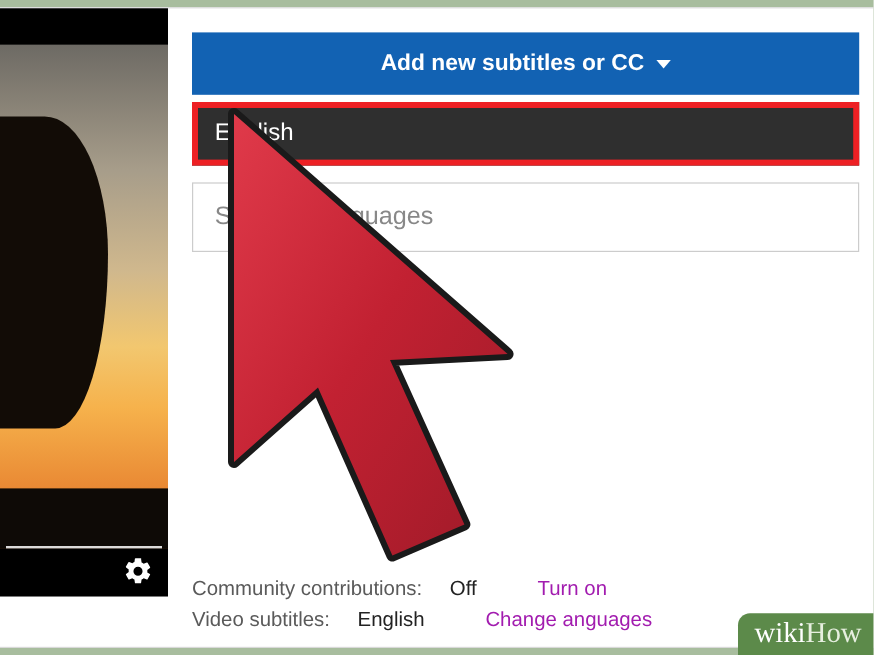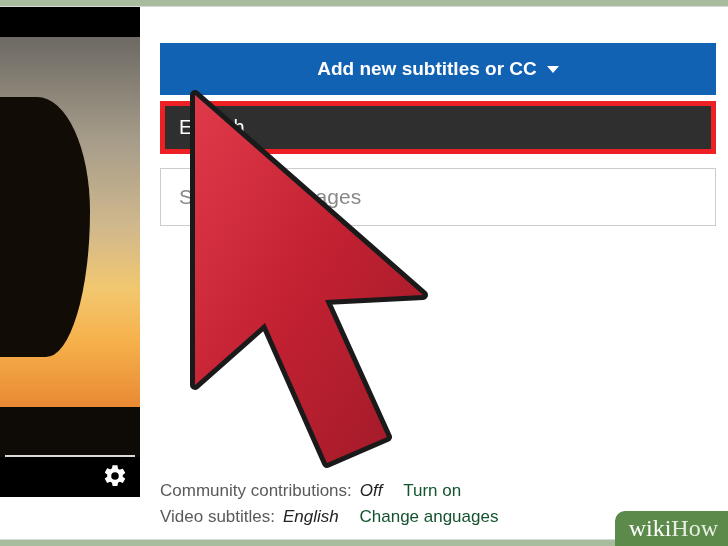--- a/index.html
+++ b/index.html
@@ -58,21 +58,20 @@
     width: 556px;
   }
 
   .add-btn {
     width: 100%; height: 52px;
     background: #1262b3;
     color: #fff;
     font-size: 19px; font-weight: bold;
     display: flex; align-items: center; justify-content: center;
     cursor: pointer;
-    margin-top: 16px;
   }
   .add-btn .caret {
     margin-left: 10px; width: 0; height: 0;
     border-left: 6px solid transparent;
     border-right: 6px solid transparent;
     border-top: 7px solid #fff;
   }
 
   .dropdown {
     margin-top: 6px;
@@ -95,24 +94,24 @@
     background: #fff;
   }
 
   .meta {
     position: absolute;
     left: 160px; bottom: 10px;
     font-size: 17px;
     color: #5a5a5a;
     line-height: 1.5;
   }
-  .meta .row { display: flex; gap: 8px; align-items: baseline; }
+  .meta .row { display: flex; gap: 23px; align-items: baseline; }
   .meta .label { color: #5a5a5a; }
-  .meta .value { color: #222; font-style: italic; }
-  .meta .link { color: #14532d; cursor: pointer; }
+  .meta .value { color: #222; }
+  .meta .link { color: #a21caf; cursor: pointer; }
 
   
   .wiki {
     position: absolute; right: 0; bottom: 0;
     background: #5c8a4a;
     color: #fff;
     font-size: 24px;
     padding: 4px 10px 4px 14px;
     border-top-left-radius: 10px;
     font-family: Georgia, 'Times New Roman', serif;

